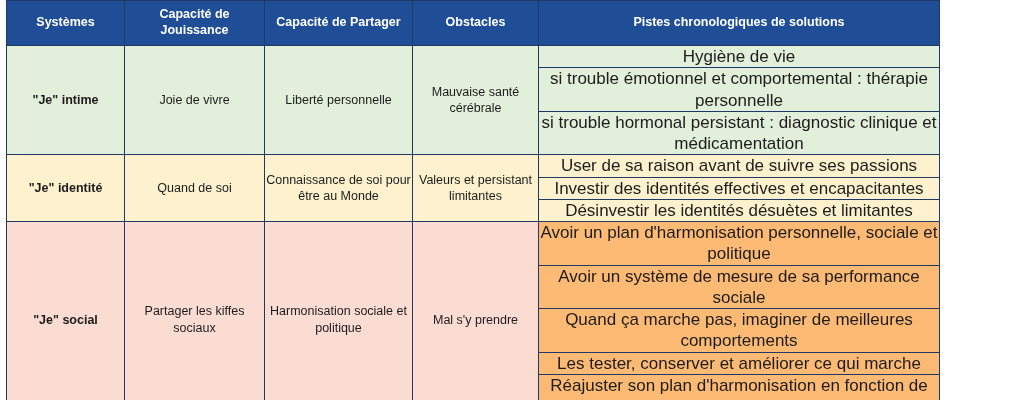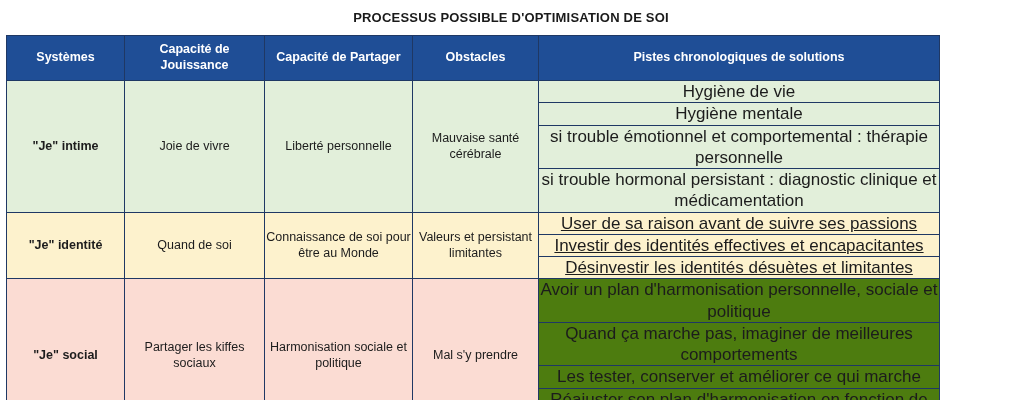--- a/index.html
+++ b/index.html
@@ -66,43 +66,42 @@
   .r-identite .cell { background: #fdf2cd; }
   .r-social .cell { background: #fbdcd3; }
 
   .sol {
     text-align: center;
     font-size: 17px;
     padding: 4px 6px;
     line-height: 1.25;
   }
   .r-intime .sol { background: #e2efda; }
-  .r-identite .sol { background: #fdf2cd; text-decoration: underline; }
-  .r-social .sol { background: #4d7c0f; }
+  .r-identite .sol { background: #fdf2cd; }
+  .r-social .sol { background: #fdba74; }
 
   
   table.sols {
     border-collapse: collapse;
     table-layout: fixed;
     width: 100%;
   }
   table.sols td {
     border: 1px solid #1f3864;
     border-left: 0;
     border-right: 0;
   }
   table.sols tr:first-child td { border-top: 0; }
   table.sols tr:last-child td { border-bottom: 0; }
 </style>
 </head>
 <body>
 
 <div class="page">
 
-  <div class="title">PROCESSUS POSSIBLE D'OPTIMISATION DE SOI</div>
 
   <table class="matrix">
     <colgroup>
       <col style="width:118px">
       <col style="width:140px">
       <col style="width:148px">
       <col style="width:126px">
       <col>
     </colgroup>
     <thead>
@@ -119,23 +118,20 @@
       <tr class="r-intime">
         <td class="cell rowlabel">"Je" intime</td>
         <td class="cell">Joie de vivre</td>
         <td class="cell">Liberté personnelle</td>
         <td class="cell">Mauvaise santé cérébrale</td>
         <td>
           <table class="sols">
             <tbody>
                 <tr>
                   <td class="sol">Hygiène de vie</td>
-                </tr>
-            <tr>
-                  <td class="sol">Hygiène mentale</td>
                 </tr>
             <tr>
                   <td class="sol">si trouble émotionnel et comportemental : thérapie personnelle</td>
                 </tr>
             <tr>
                   <td class="sol">si trouble hormonal persistant : diagnostic clinique et médicamentation</td>
                 </tr>
           </tbody>
             </table>
         </td>
@@ -168,20 +164,23 @@
         <td class="cell">Partager les kiffes sociaux</td>
         <td class="cell">Harmonisation sociale et politique</td>
         <td class="cell">Mal s'y prendre</td>
         <td>
           <table class="sols">
             <tbody>
                 <tr>
                   <td class="sol">Avoir un plan d'harmonisation personnelle, sociale et politique</td>
                 </tr>
             <tr>
+                  <td class="sol">Avoir un système de mesure de sa performance sociale</td>
+                </tr>
+            <tr>
                   <td class="sol">Quand ça marche pas, imaginer de meilleures comportements</td>
                 </tr>
             <tr>
                   <td class="sol">Les tester, conserver et améliorer ce qui marche</td>
                 </tr>
             <tr>
                   <td class="sol">Réajuster son plan d'harmonisation en fonction de l'expérience</td>
                 </tr>
           </tbody>
             </table>

